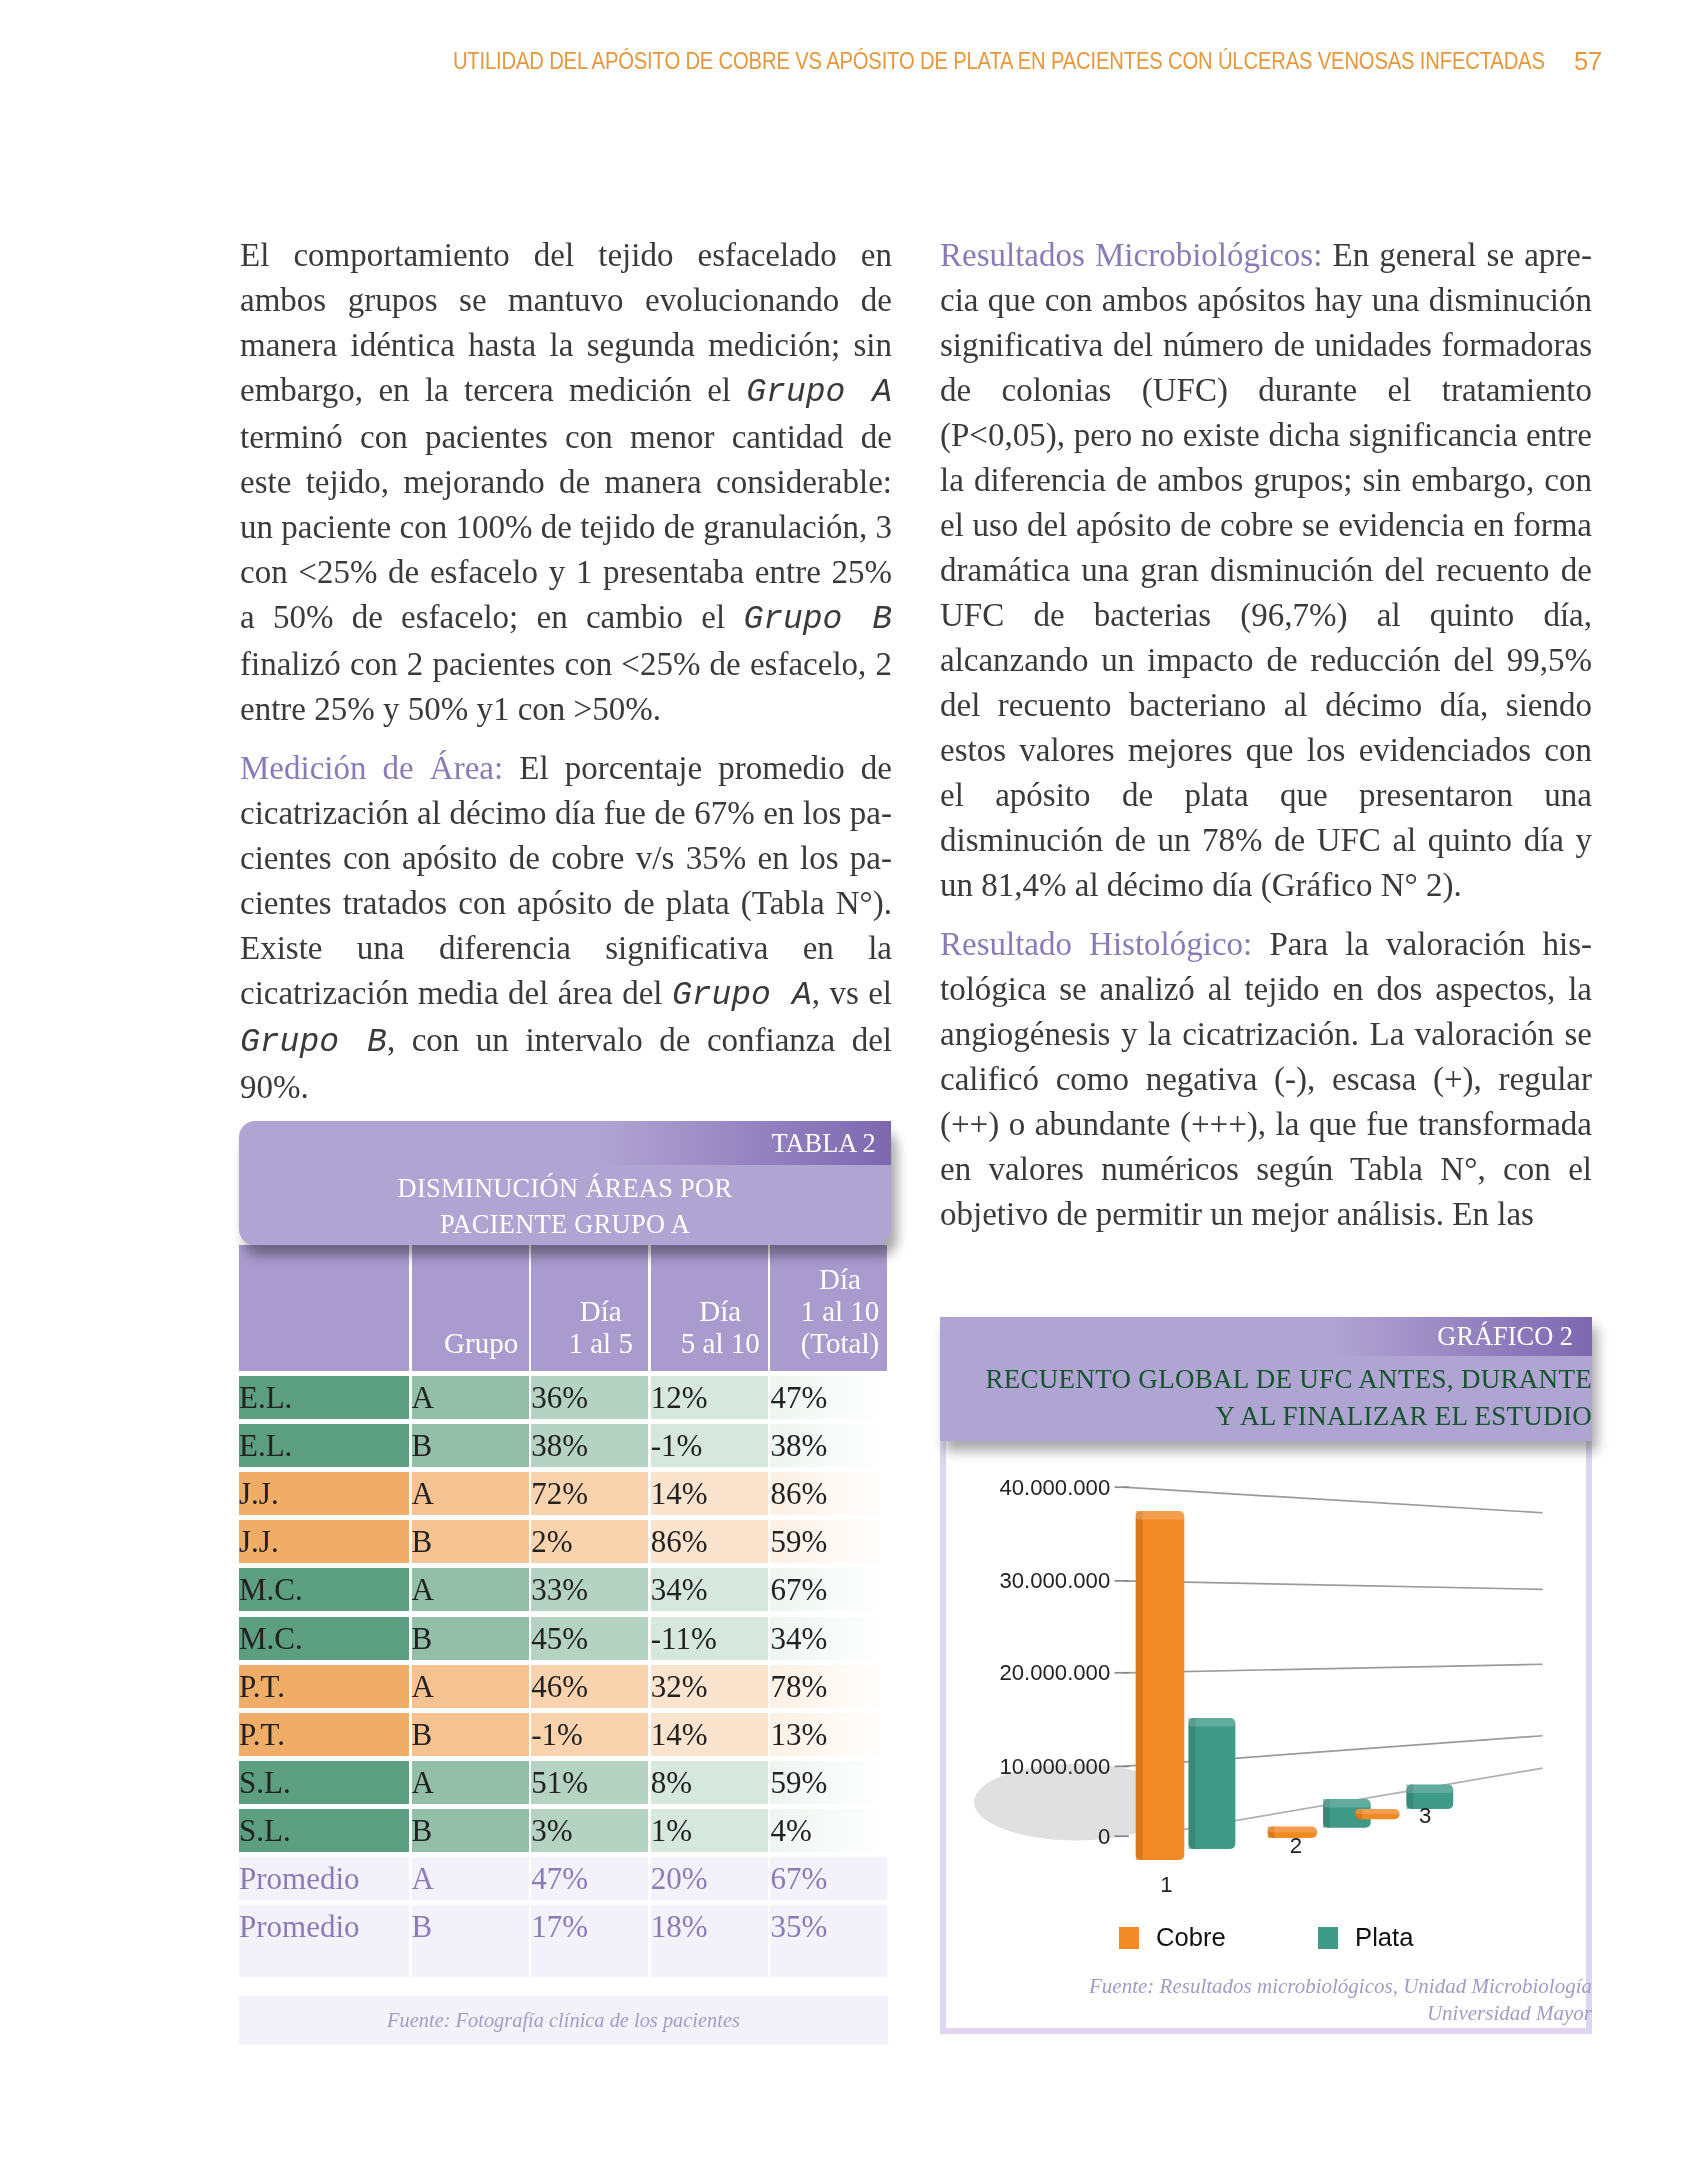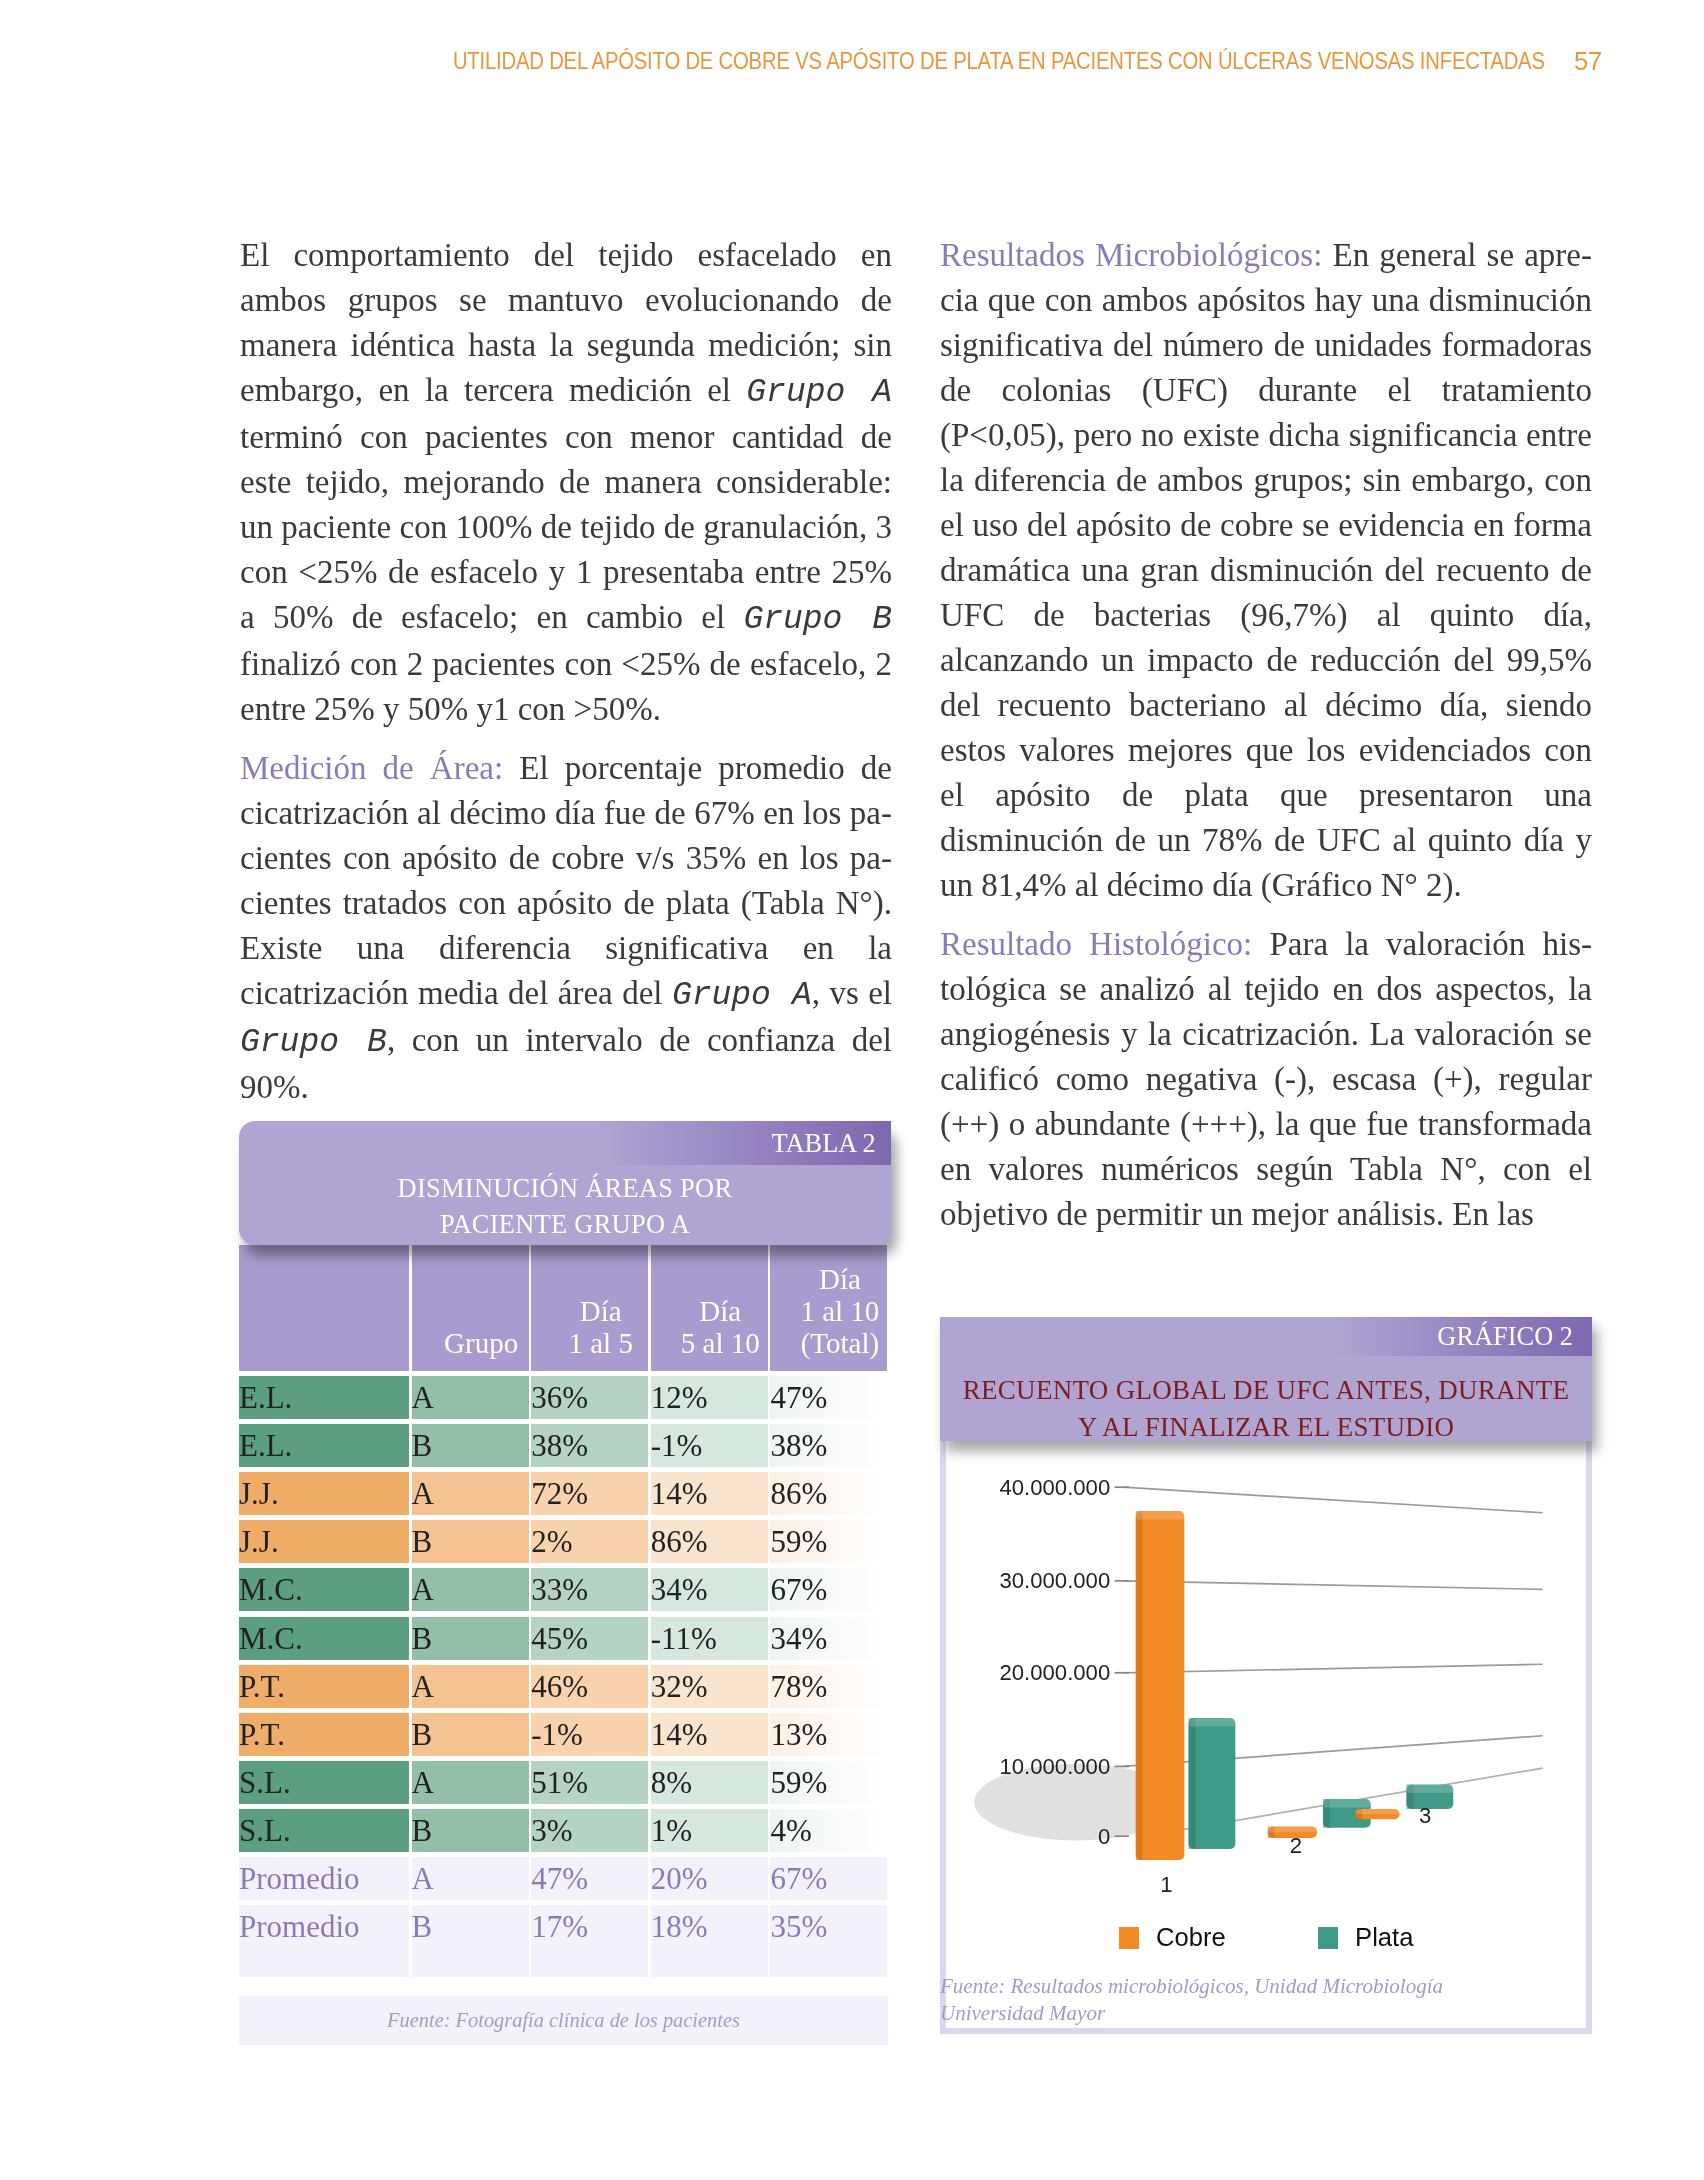--- a/index.html
+++ b/index.html
@@ -61,29 +61,29 @@
   }
   .chart-header {
     position:absolute; left:0; top:0; width:652px; height:124px; background:#b0a4d2;
     box-shadow:5.1px 10.2px 12px rgba(0,0,0,0.35); z-index:2;
   }
   .chart-tag {
     position:absolute; right:0; top:0; height:39px; width:256px;
     background:linear-gradient(to right, rgba(176,164,210,0) 0%, #8c79bb 70%, #7d68b0 100%);
     color:#fff; font-size:26.4px; display:flex; align-items:center; justify-content:flex-end; padding-right:19px; box-sizing:border-box;
   }
-  .chart-title { position:absolute; left:0; right:0; top:44px; text-align:center; color:#7f1d1d; font-size:27px; line-height:37px; letter-spacing:0.3px;margin-top:11px; }
+  .chart-title { position:absolute; left:0; right:0; top:44px; text-align:right; color:#14532d; font-size:27px; line-height:37px; letter-spacing:0.3px; }
   .plot { position:absolute; left:0; top:136px; width:652px; height:477px; }
   .plot svg { position:absolute; left:0; top:0; }
   .axis-label { font-family:"Liberation Sans","DejaVu Sans",sans-serif; font-size:26px; fill:#222; }
   .legend { position:absolute; left:0; width:652px; top:606px; display:flex; justify-content:center; gap:92px;
     font-family:"Liberation Sans","DejaVu Sans",sans-serif; font-size:25.6px; color:#111; }
   .legend .item { display:flex; align-items:center; gap:17px; }
   .legend .swatch { width:20.4px; height:22px; display:inline-block; }
-  .chart-source { position:absolute; left:0; width:652px; top:656px; text-align:left; color:#a49ac6; font-style:italic; font-size:21px; line-height:27px; }
+  .chart-source { position:absolute; left:0; width:652px; top:656px; text-align:right; color:#a49ac6; font-style:italic; font-size:21px; line-height:27px; }
 </style>
 </head>
 <body>
 
 <div class="running-head">
   <span class="title">UTILIDAD DEL APÓSITO DE COBRE VS APÓSITO DE PLATA EN PACIENTES CON ÚLCERAS VENOSAS INFECTADAS</span>
   <span class="pageno">57</span>
 </div>
 
 <div class="col col-left">

